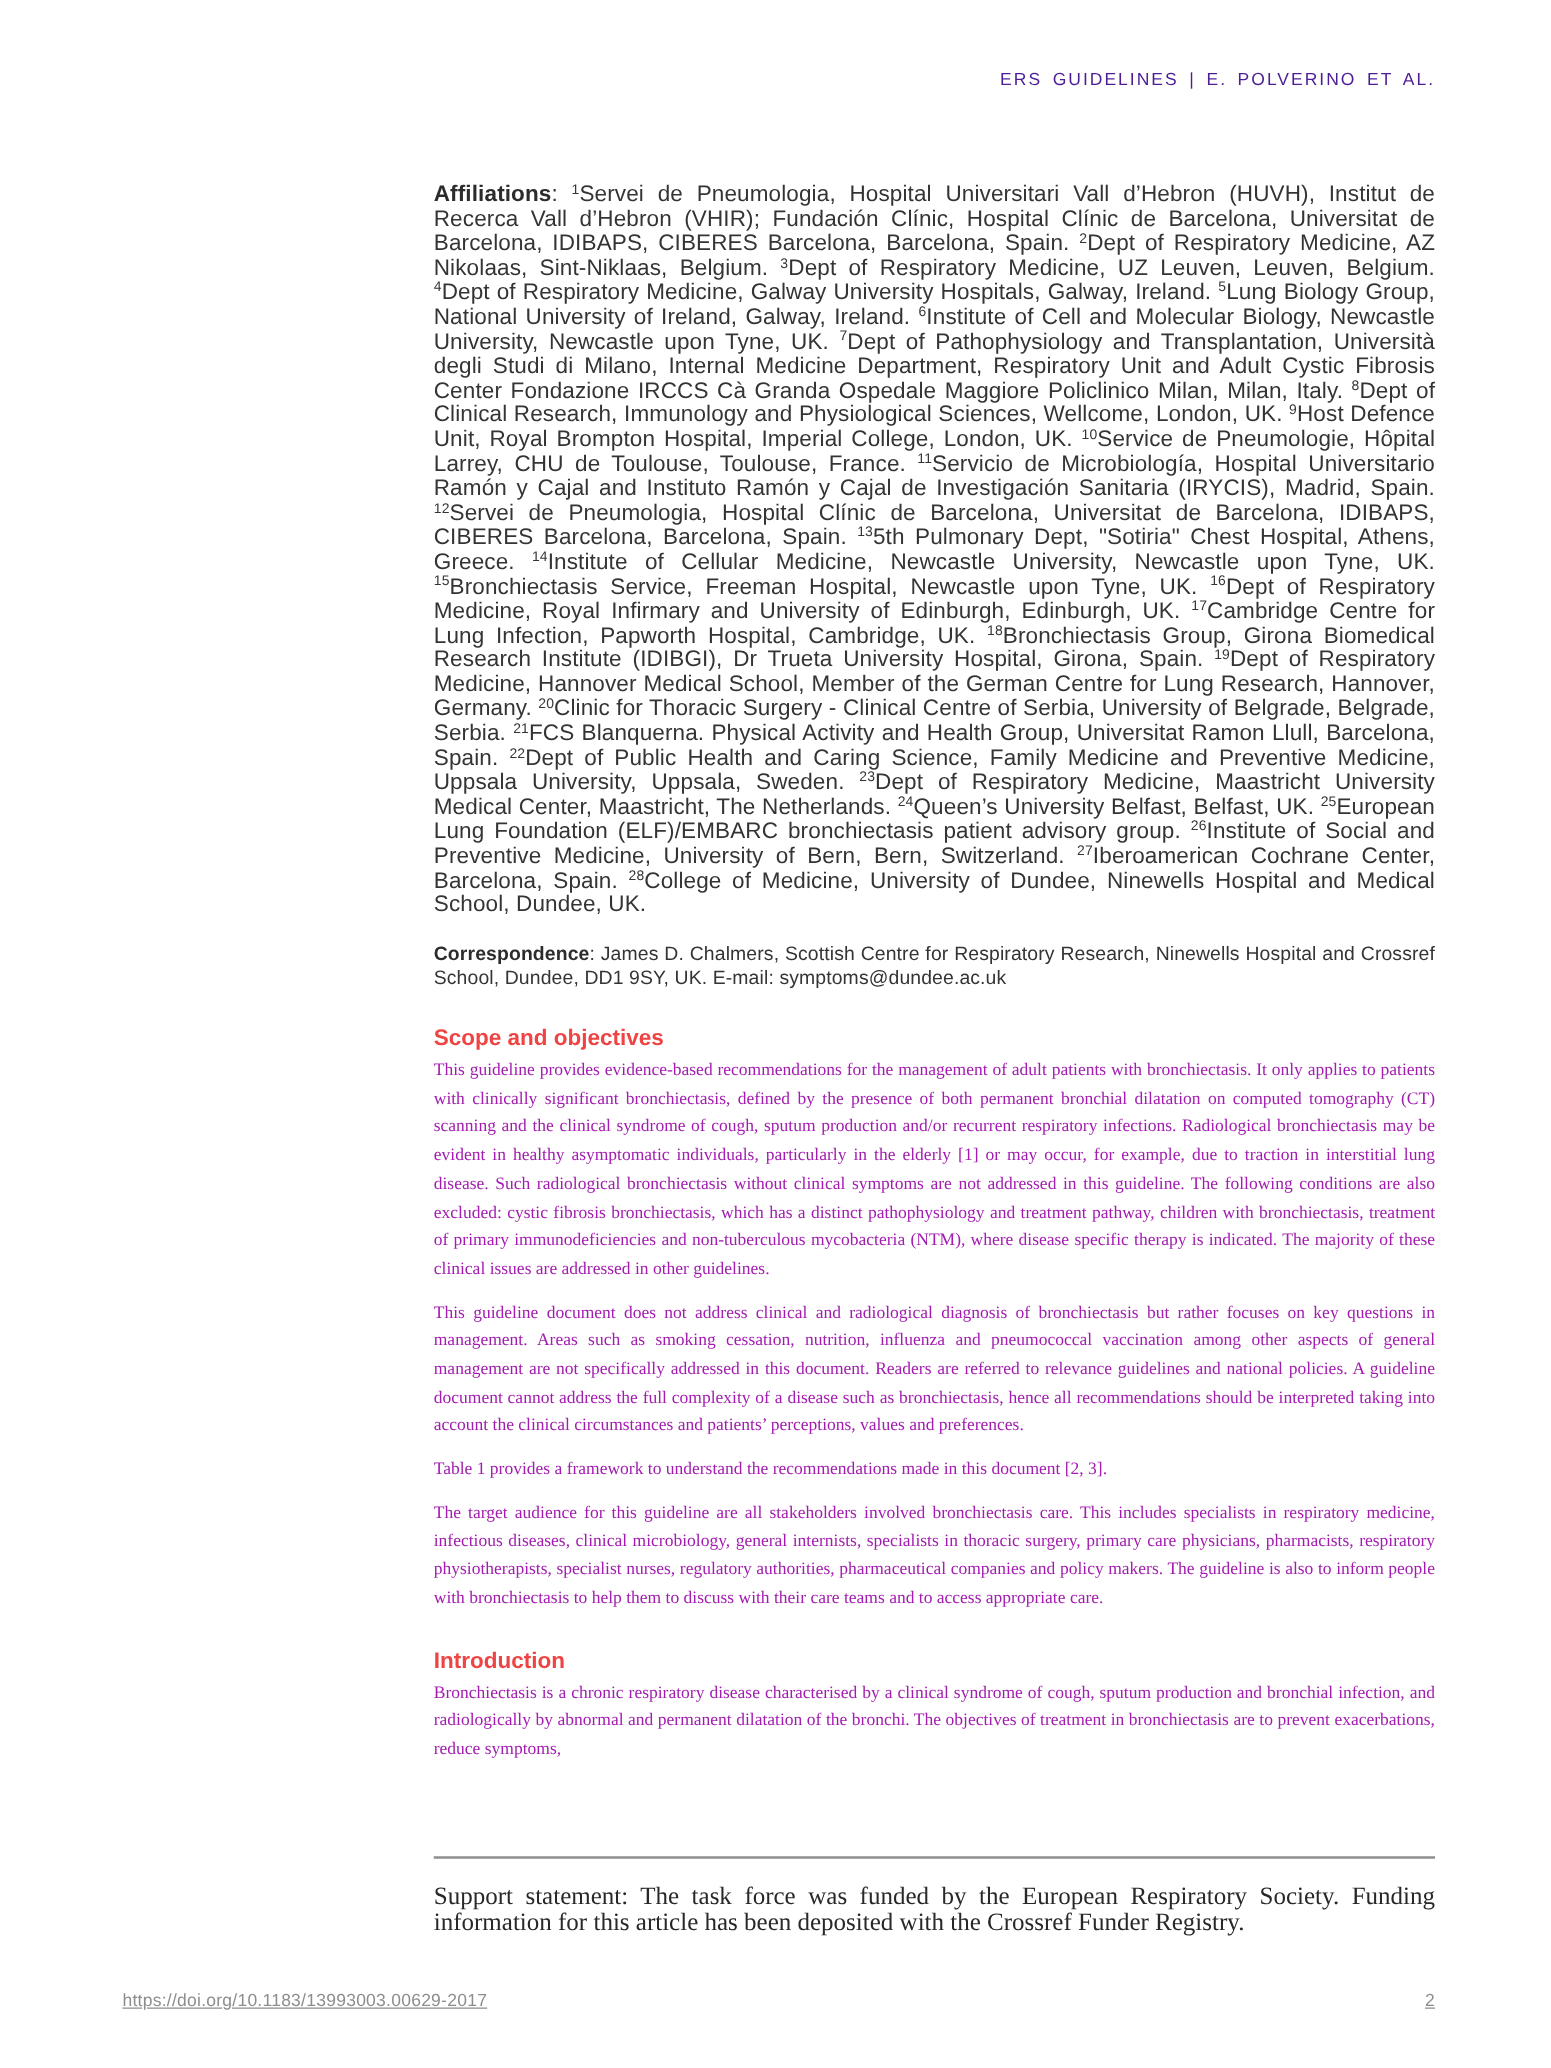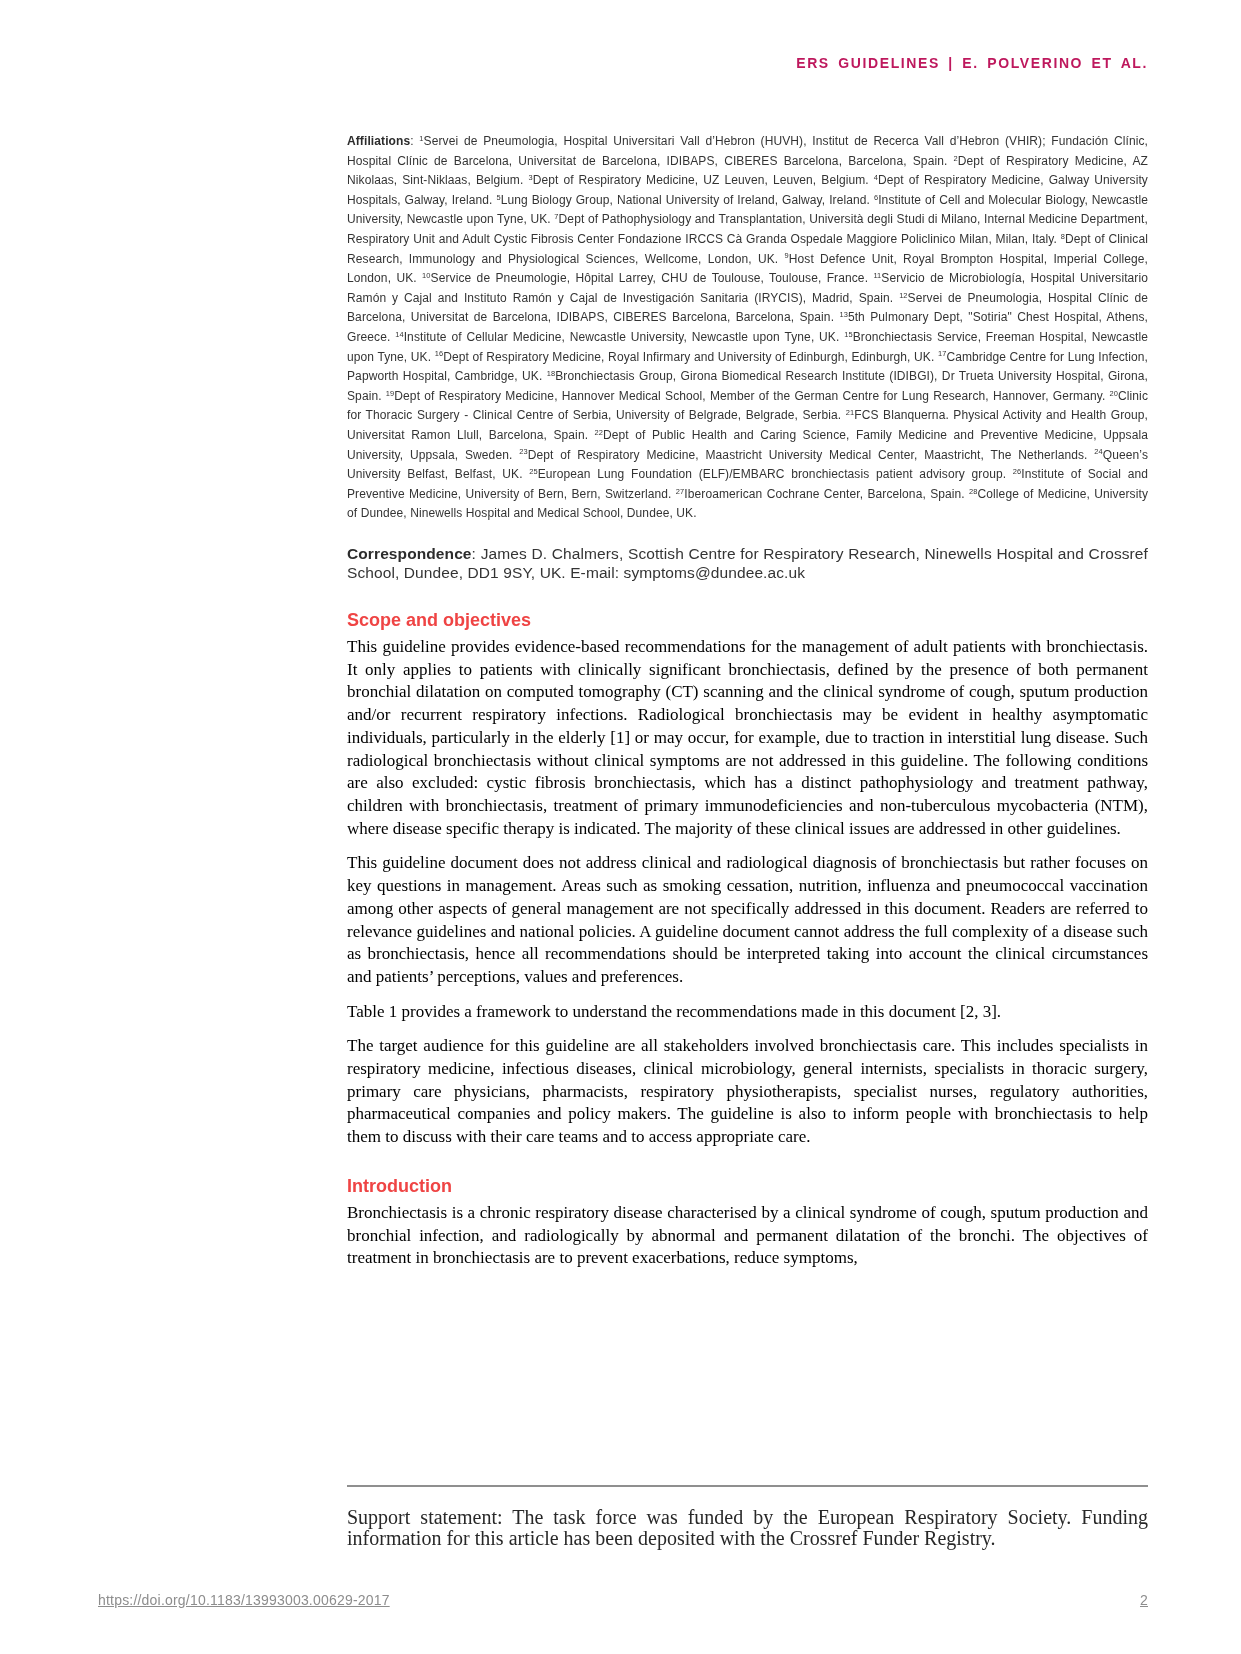--- a/index.html
+++ b/index.html
@@ -11,37 +11,36 @@
     font-family:"Liberation Sans", sans-serif;
     overflow:hidden;
   }
   .running-header{
     position:absolute;
     top:55px;
     right:93px;
     font-size:14px;
     letter-spacing:1.6px;
     word-spacing:3px;
-    color:#be185d;
+    color:#4c1d95;
     white-space:nowrap;
-    font-weight:bold;
   }
   .content{
     position:absolute;
     left:347px;
     top:132px;
     width:801px;
     height:1432px;
     display:flex;
     flex-direction:column;
   }
   .main-flow{display:block;}
   .affiliations{
-    margin:0 0 20px 0;
-    font-size:12px;
+    margin:14px 0 20px 0;
+    font-size:18px;
     line-height:19.6px;
     letter-spacing:0.1px;
     text-align:justify;
     color:#343434;
   }
   .affiliations b, .correspondence b{font-weight:bold;color:#2c2c2c;}
   sup{
     font-size:0.62em;
     line-height:0;
     vertical-align:baseline;
@@ -58,24 +57,24 @@
   }
   .sec-h{
     margin:27px 0 5px 0;
     font-size:18px;
     font-weight:bold;
     color:#ef4444;
   }
   .body-para{
     margin:0 0 12px 0;
     font-family:"Liberation Serif", serif;
-    font-size:17px;
+    font-size:14px;
     line-height:22.7px;
     text-align:justify;
-    color:#000000;
+    color:#a21caf;
   }
   .footnote-block{margin-top:auto;}
   .foot-rule{
     border:none;
     border-top:2px solid #8f8f8f;
     margin:0 0 20px 0;
   }
   .footnote{
     margin:0 0 15px 0;
     font-family:"Liberation Serif", serif;

